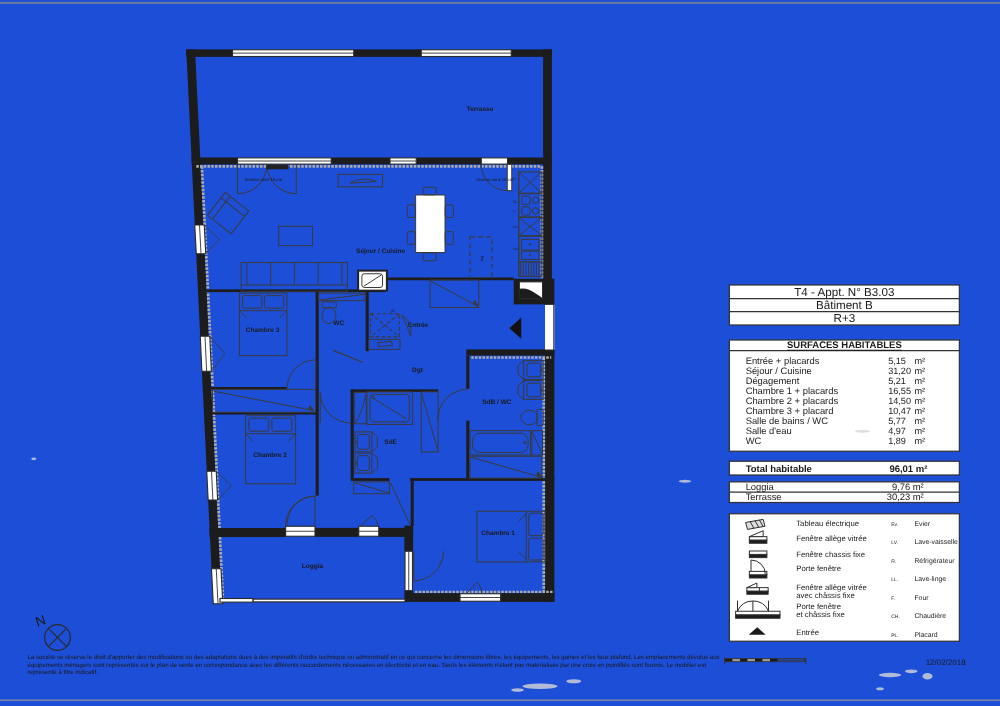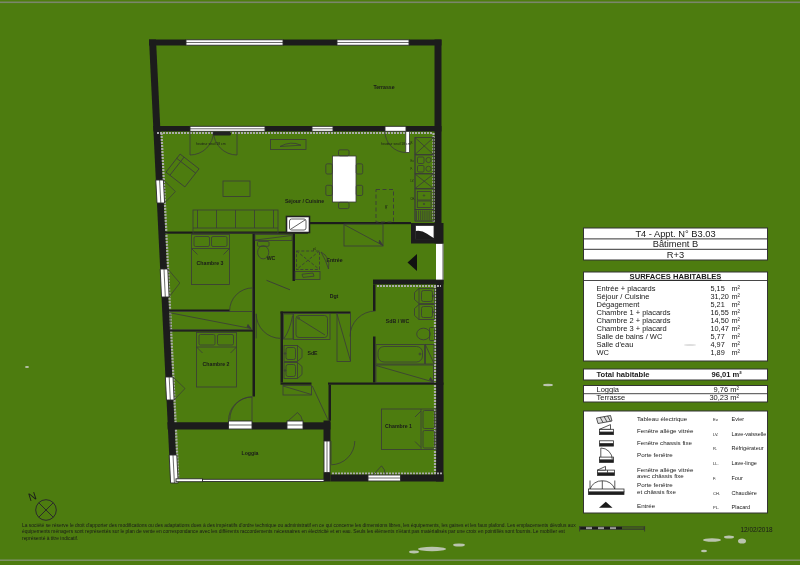--- a/index.html
+++ b/index.html
@@ -1,16 +1,16 @@
 <!DOCTYPE html>
 <html><head>
 <meta charset="utf-8">
 <style>
   html,body{margin:0;padding:0;background:#fff;}
-  .page{position:relative;width:800px;height:565px;background:#4d7c0f;overflow:hidden;
+  .page{position:relative;width:800px;height:565px;background:#1d4ed8;overflow:hidden;
         font-family:"Liberation Sans", sans-serif;}
   svg{position:absolute;top:0;left:0;}
   text{font-family:"Liberation Sans", sans-serif;fill:#1a1a1a;}
 </style>
 </head>
 <body>
 <div class="page">
 <svg width="800" height="565" viewBox="0 0 800 565">
 
 <rect x="0" y="1.5" width="800" height="1.6" fill="#8a8a8a" opacity="0.75"></rect>

